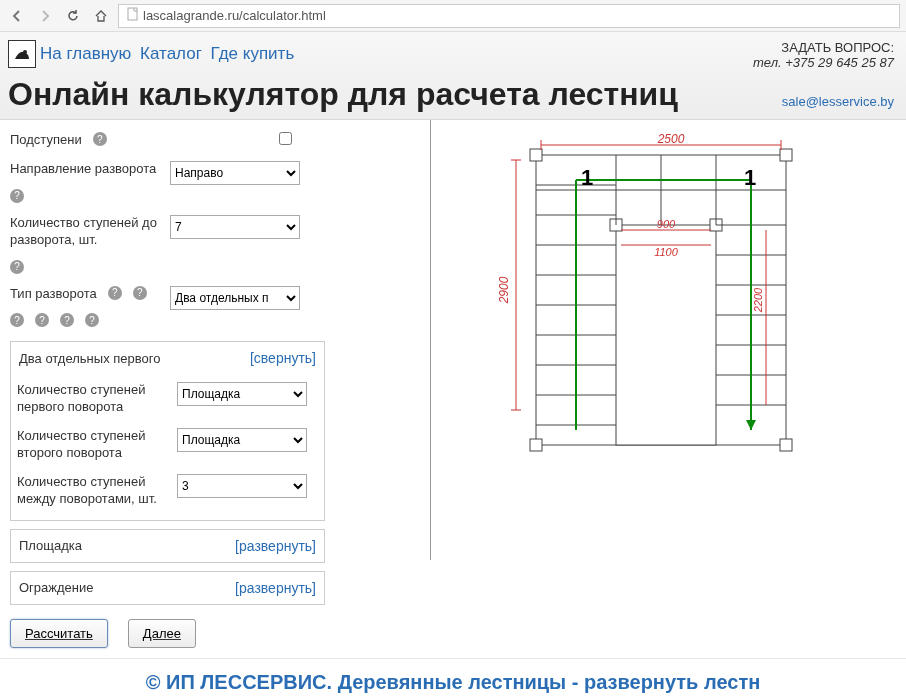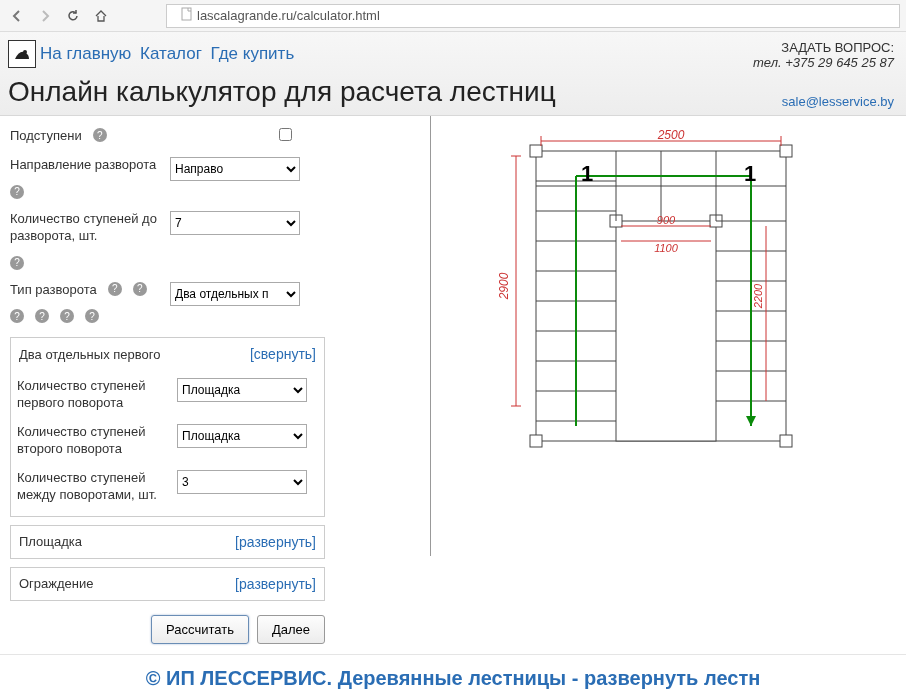--- a/index.html
+++ b/index.html
@@ -2,31 +2,31 @@
 <html><head>
 <meta charset="utf-8">
 <style>
   * { box-sizing: border-box; margin: 0; padding: 0; }
   body { font-family: Arial, Helvetica, sans-serif; font-size: 13px; color: #333; background: #fff; width: 906px; }
   
   
   .browser-bar { height: 32px; background: #f5f5f5; border-bottom: 1px solid #ddd; display: flex; align-items: center; padding: 0 6px; gap: 6px; }
   .nav-btn { width: 22px; height: 22px; display: flex; align-items: center; justify-content: center; color: #888; cursor: default; }
   .nav-btn.enabled { color: #555; cursor: pointer; }
-  .url-bar { flex: 1; height: 24px; border: 1px solid #ccc; background: #fff; display: flex; align-items: center; padding: 0 14px; font-size: 13px; color: #555; margin-left: 48px; }
+  .url-bar { flex: 1; height: 24px; border: 1px solid #ccc; background: #fff; display: flex; align-items: center; padding: 0 8px; font-size: 13px; color: #555; }
   .url-prefix-icon { margin-right: 4px; color: #aaa; }
   
   
   .header-area { background: linear-gradient(#f7f7f7, #ededed); border-bottom: 1px solid #d8d8d8; padding: 8px 12px 6px 8px; display: flex; justify-content: space-between; align-items: flex-start; }
   .header-left { display: flex; flex-direction: column; gap: 8px; }
   .logo-nav-row { display: flex; align-items: center; gap: 4px; }
   .logo-box { width: 28px; height: 28px; border: 1px solid #333; background: #fff; display: flex; align-items: center; justify-content: center; font-size: 18px; }
   .nav-links { font-size: 17px; }
   .nav-links a { color: #2a6db4; text-decoration: none; margin-right: 4px; }
-  .page-title { font-size: 28px; font-weight: normal; color: #222; }
+  .page-title { font-size: 32px; font-weight: bold; color: #222; }
   .header-right { text-align: right; font-size: 13px; color: #444; }
   .header-right .ask { font-weight: normal; color: #333; }
   .header-right .phone { color: #333; font-style: italic; }
   .header-right a { color: #2a6db4; text-decoration: none; display: inline-block; margin-top: 24px; }
   
   
   .main { display: flex; min-height: 480px; }
   .form-pane { width: 335px; padding: 6px 10px 10px 10px; }
   .divider { width: 1px; background: #999; margin: 0 55px 0 95px; height: 440px; }
   .diagram-pane { flex: 1; padding: 10px 0 0 0; position: relative; }
@@ -39,21 +39,21 @@
   .form-control select { width: 130px; height: 24px; border: 1px solid #aaa; background: #fff; font-size: 12px; }
   .checkbox-cell { width: 130px; text-align: right; padding-right: 8px; }
   
   
   .section-panel { border: 1px solid #ccc; margin-top: 8px; }
   .section-header { display: flex; justify-content: space-between; align-items: center; padding: 8px 8px; font-size: 13px; color: #333; }
   .section-toggle { font-size: 14px; color: #2a6db4; cursor: pointer; }
   .section-body { padding: 2px 6px 6px 6px; }
   
   
-  .button-row { display: flex; justify-content: flex-end; gap: 8px; margin-top: 14px; }
+  .button-row { display: flex; gap: 20px; margin-top: 14px; text-decoration: underline; }
   .btn { padding: 6px 14px; border: 1px solid #999; background: linear-gradient(#fdfdfd,#ececec); font-size: 13px; cursor: pointer; border-radius: 3px; }
   .btn.primary { border-color: #6a8db5; box-shadow: 0 0 2px rgba(80,120,180,0.6); }
   
   
   .footer { text-align: center; padding: 12px 0 0 0; font-size: 20px; font-weight: bold; color: #2a6db4; border-top: 1px solid #e5e5e5; }
   
   
   .diagram-svg { display: block; }
   
   

